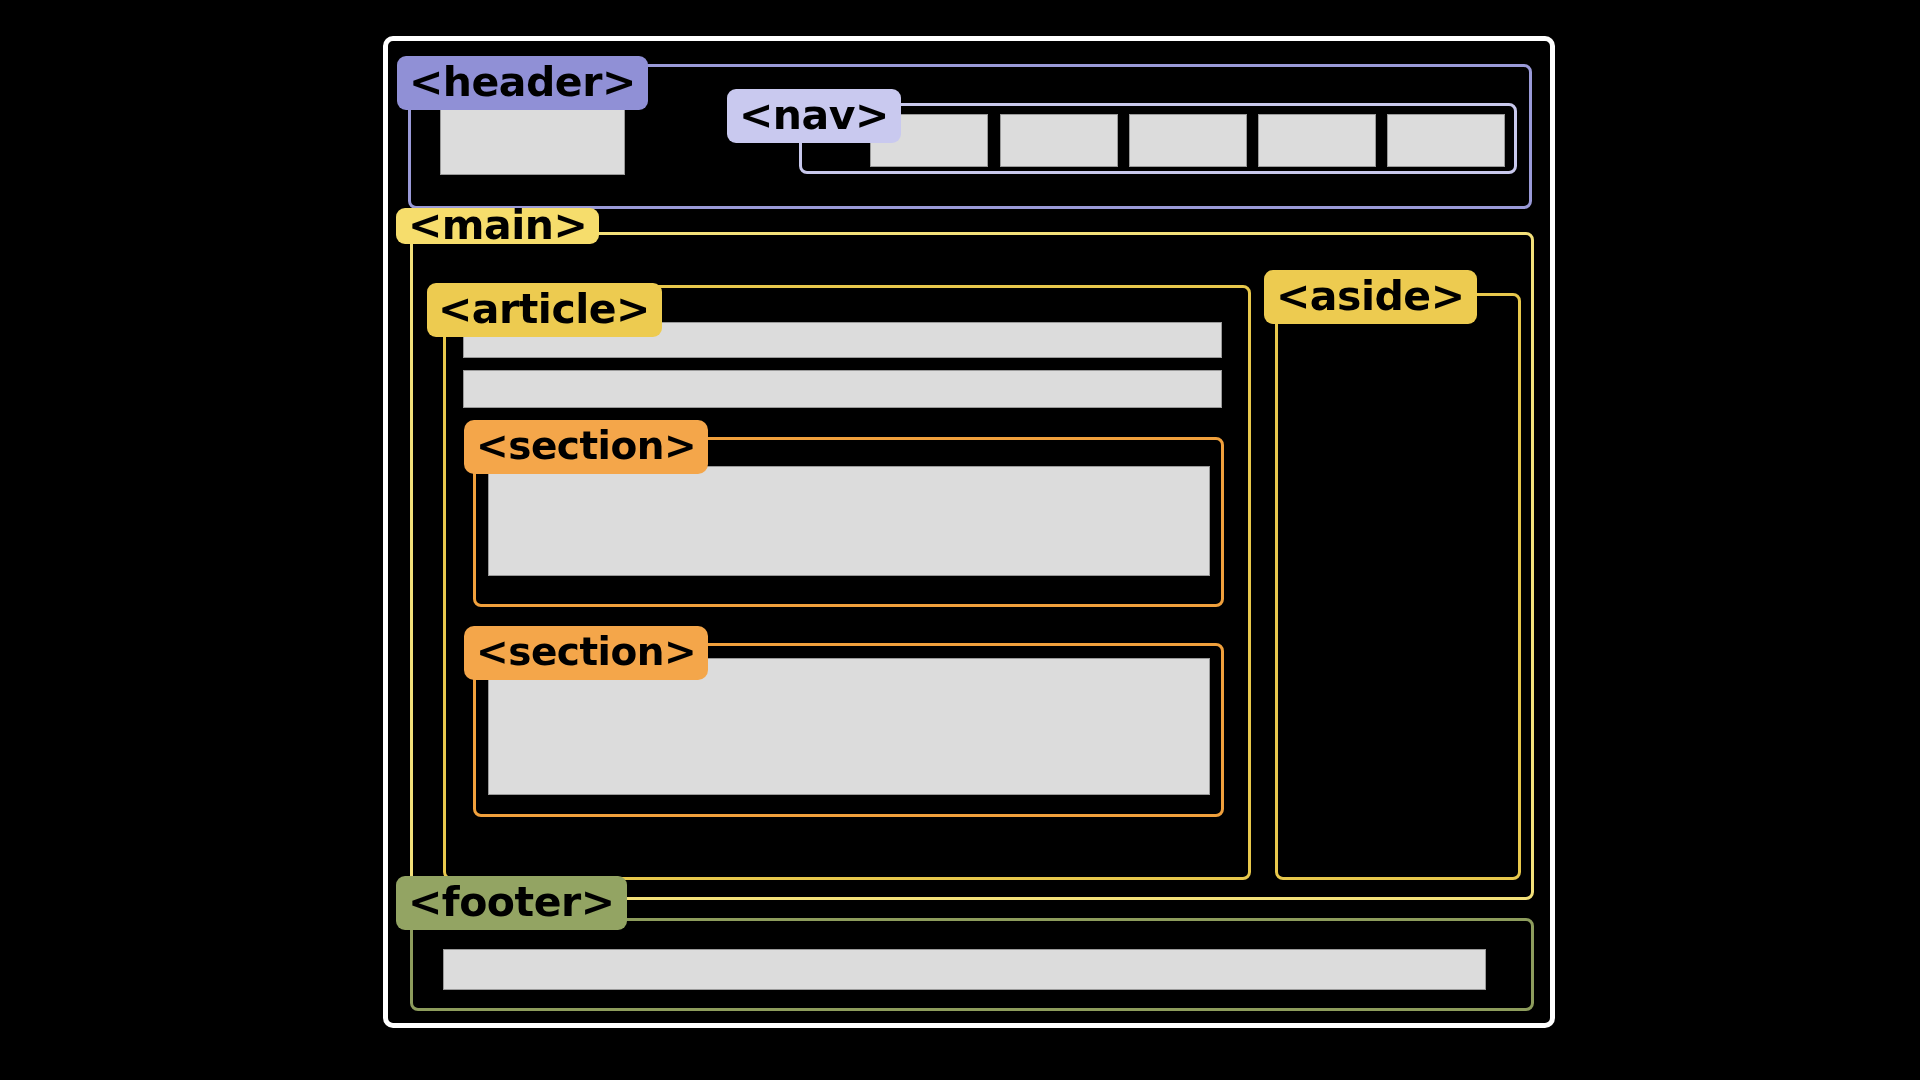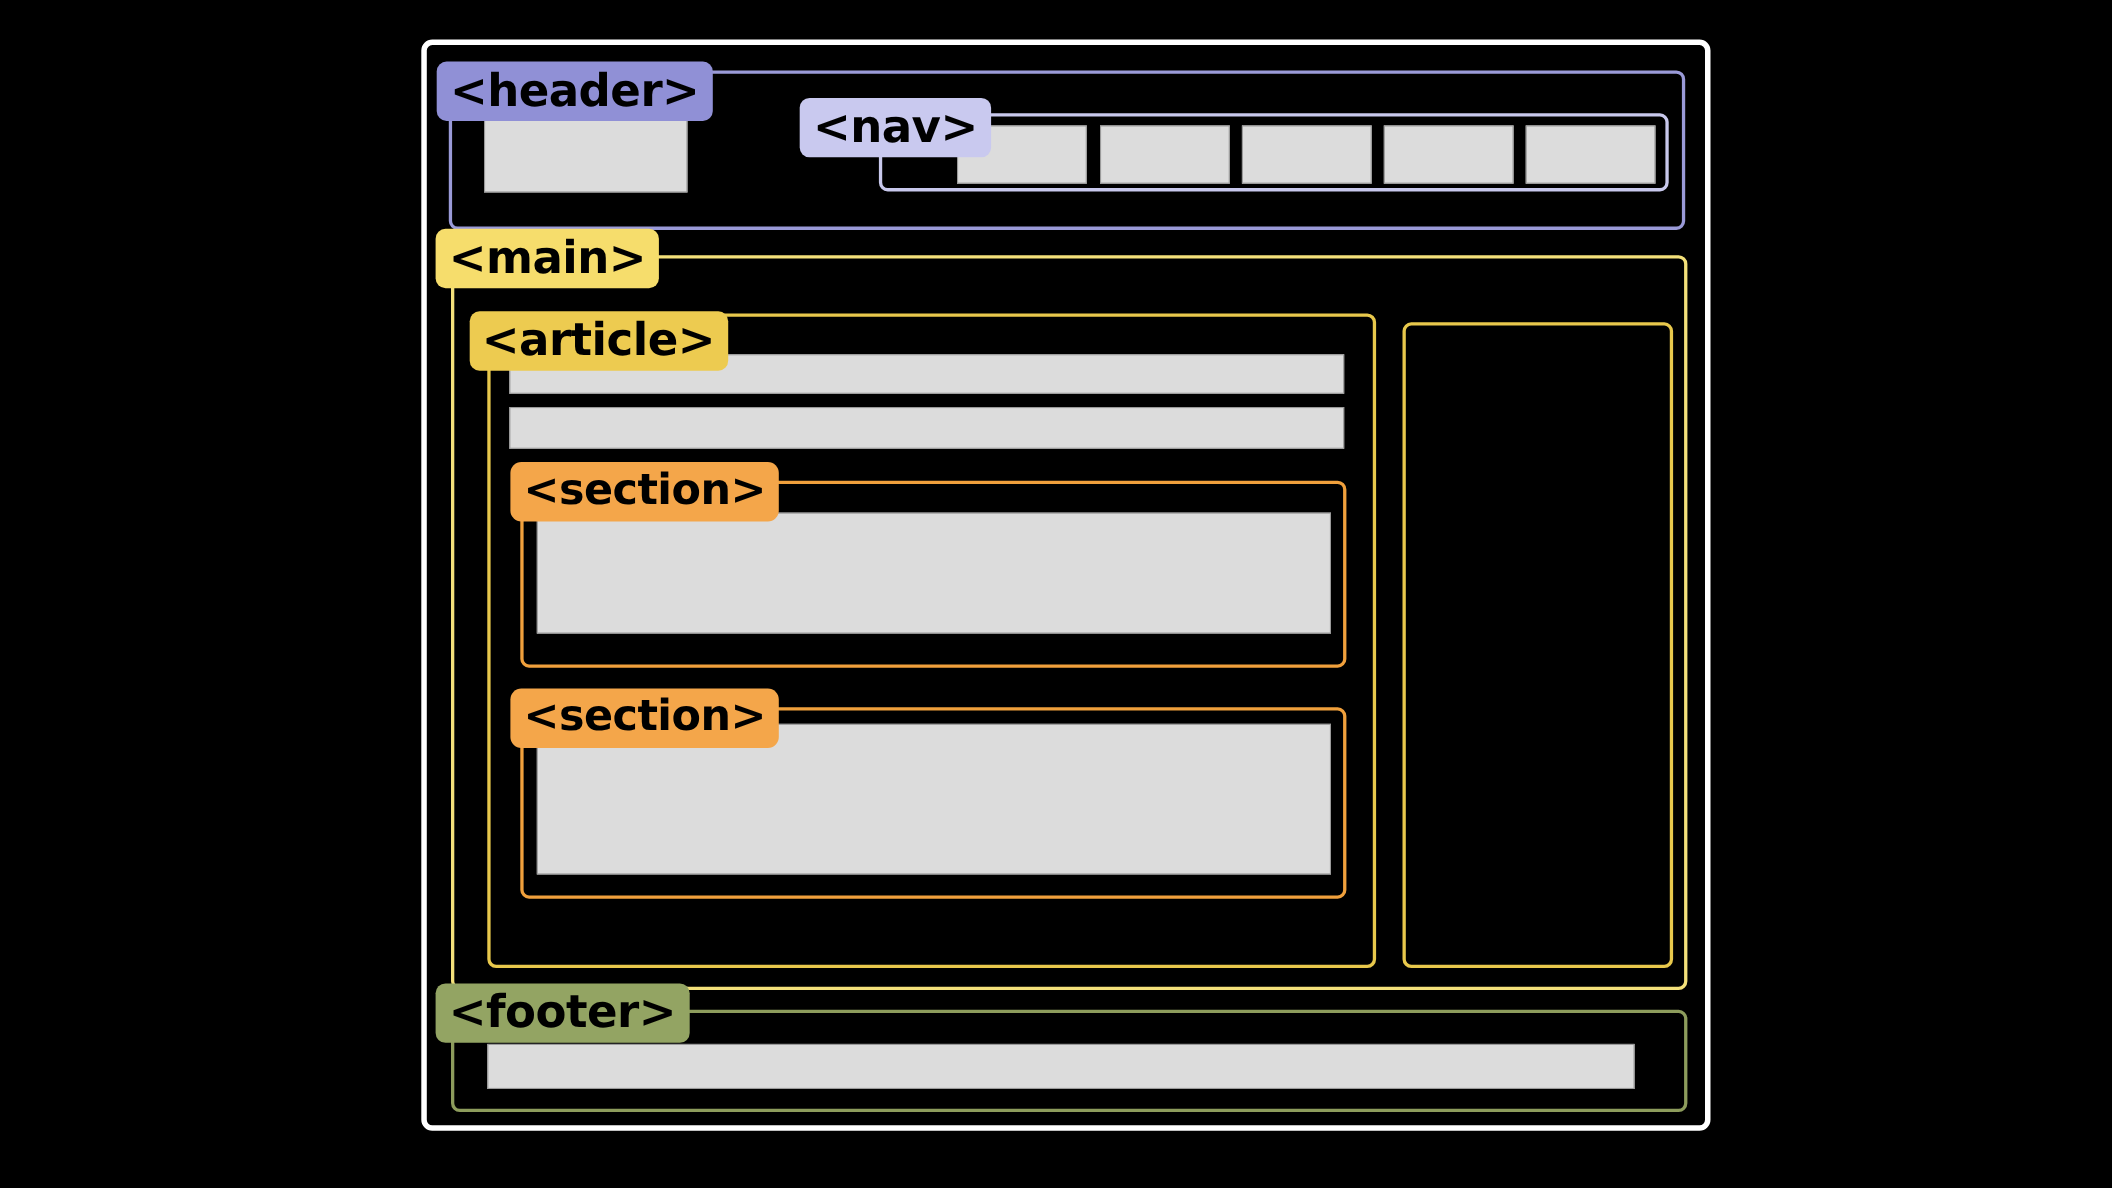--- a/index.html
+++ b/index.html
@@ -115,24 +115,25 @@
 
   <div class="region aside" style="left:1275px; top:293px; width:246px; height:587px;"></div>
 
   <div class="region footer" style="left:410px; top:918px; width:1124px; height:93px;"></div>
   <div class="placeholder" style="left:443px; top:949px; width:1043px; height:41px;"></div>
 
   <div class="tag header" style="left:397px; top:56px; height:54px;">&lt;header&gt;</div>
 
   <div class="tag nav" style="left:727px; top:89px; height:54px;">&lt;nav&gt;</div>
 
-  <div class="tag main" style="left:396px; top:208px; height:54px;">&lt;main&gt;</div>
+  <div class="tag main" style="left:396px; top:208px; height:36px;">&lt;main&gt;</div>
 
   <div class="tag article" style="left:427px; top:283px; height:54px;padding-left:11px;">&lt;article&gt;</div>
 
   <div class="tag section" style="left:464px; top:420px; height:54px;">&lt;section&gt;</div>
 
   <div class="tag section" style="left:464px; top:626px; height:54px;">&lt;section&gt;</div>
 
+  <div class="tag aside" style="left:1264px; top:270px; height:54px;">&lt;aside&gt;</div>
 
-  <div class="tag footer" style="left:396px; top:894px; height:54px;">&lt;footer&gt;</div>
+  <div class="tag footer" style="left:396px; top:876px; height:54px;">&lt;footer&gt;</div>
 
 </div>
 
 </body></html>

